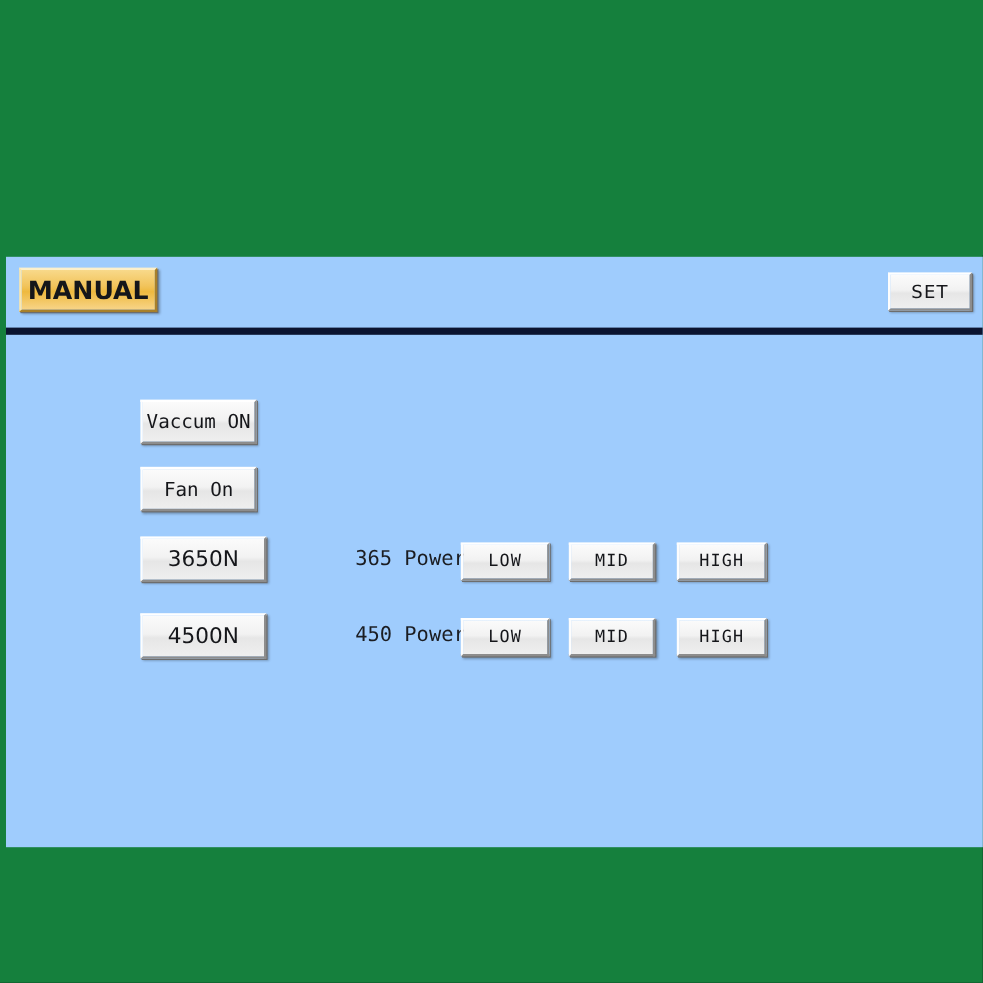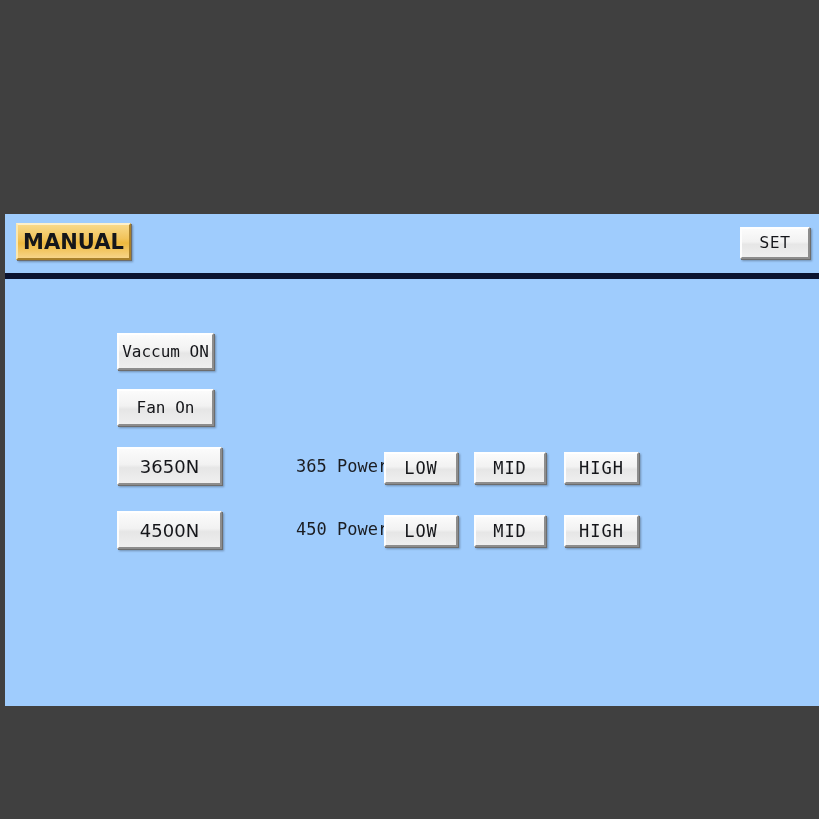--- a/index.html
+++ b/index.html
@@ -12,21 +12,21 @@
     height: 819px;
     overflow: hidden;
     font-family: "DejaVu Sans", sans-serif;
   }
 
   
   #screen {
     position: relative;
     width: 819px;
     height: 819px;
-    background: #404040;
+    background: #15803d;
   }
 
   
   #panel {
     position: absolute;
     left: 5px;
     top: 214px;
     width: 814px;
     height: 492px;
     background: #9fccfd;
@@ -168,21 +168,21 @@
     white-space: pre;
     user-select: none;
   }
   #label-365 { left: 291px; top: 177px; }
   #label-450 { left: 291px; top: 240px; }
 
   
   .lvlbtn {
     height: 32px;
     font-family: "DejaVu Sans Mono", monospace;
-    font-size: 17px;
+    font-size: 14px;
     letter-spacing: 1px;
   }
   .lvl-low  { left: 379px; width: 74px; }
   .lvl-mid  { left: 469px; width: 72px; }
   .lvl-high { left: 559px; width: 75px; }
 
   .row-365 { top: 173px; }
   .row-450 { top: 236px; }
 </style>
 </head>

